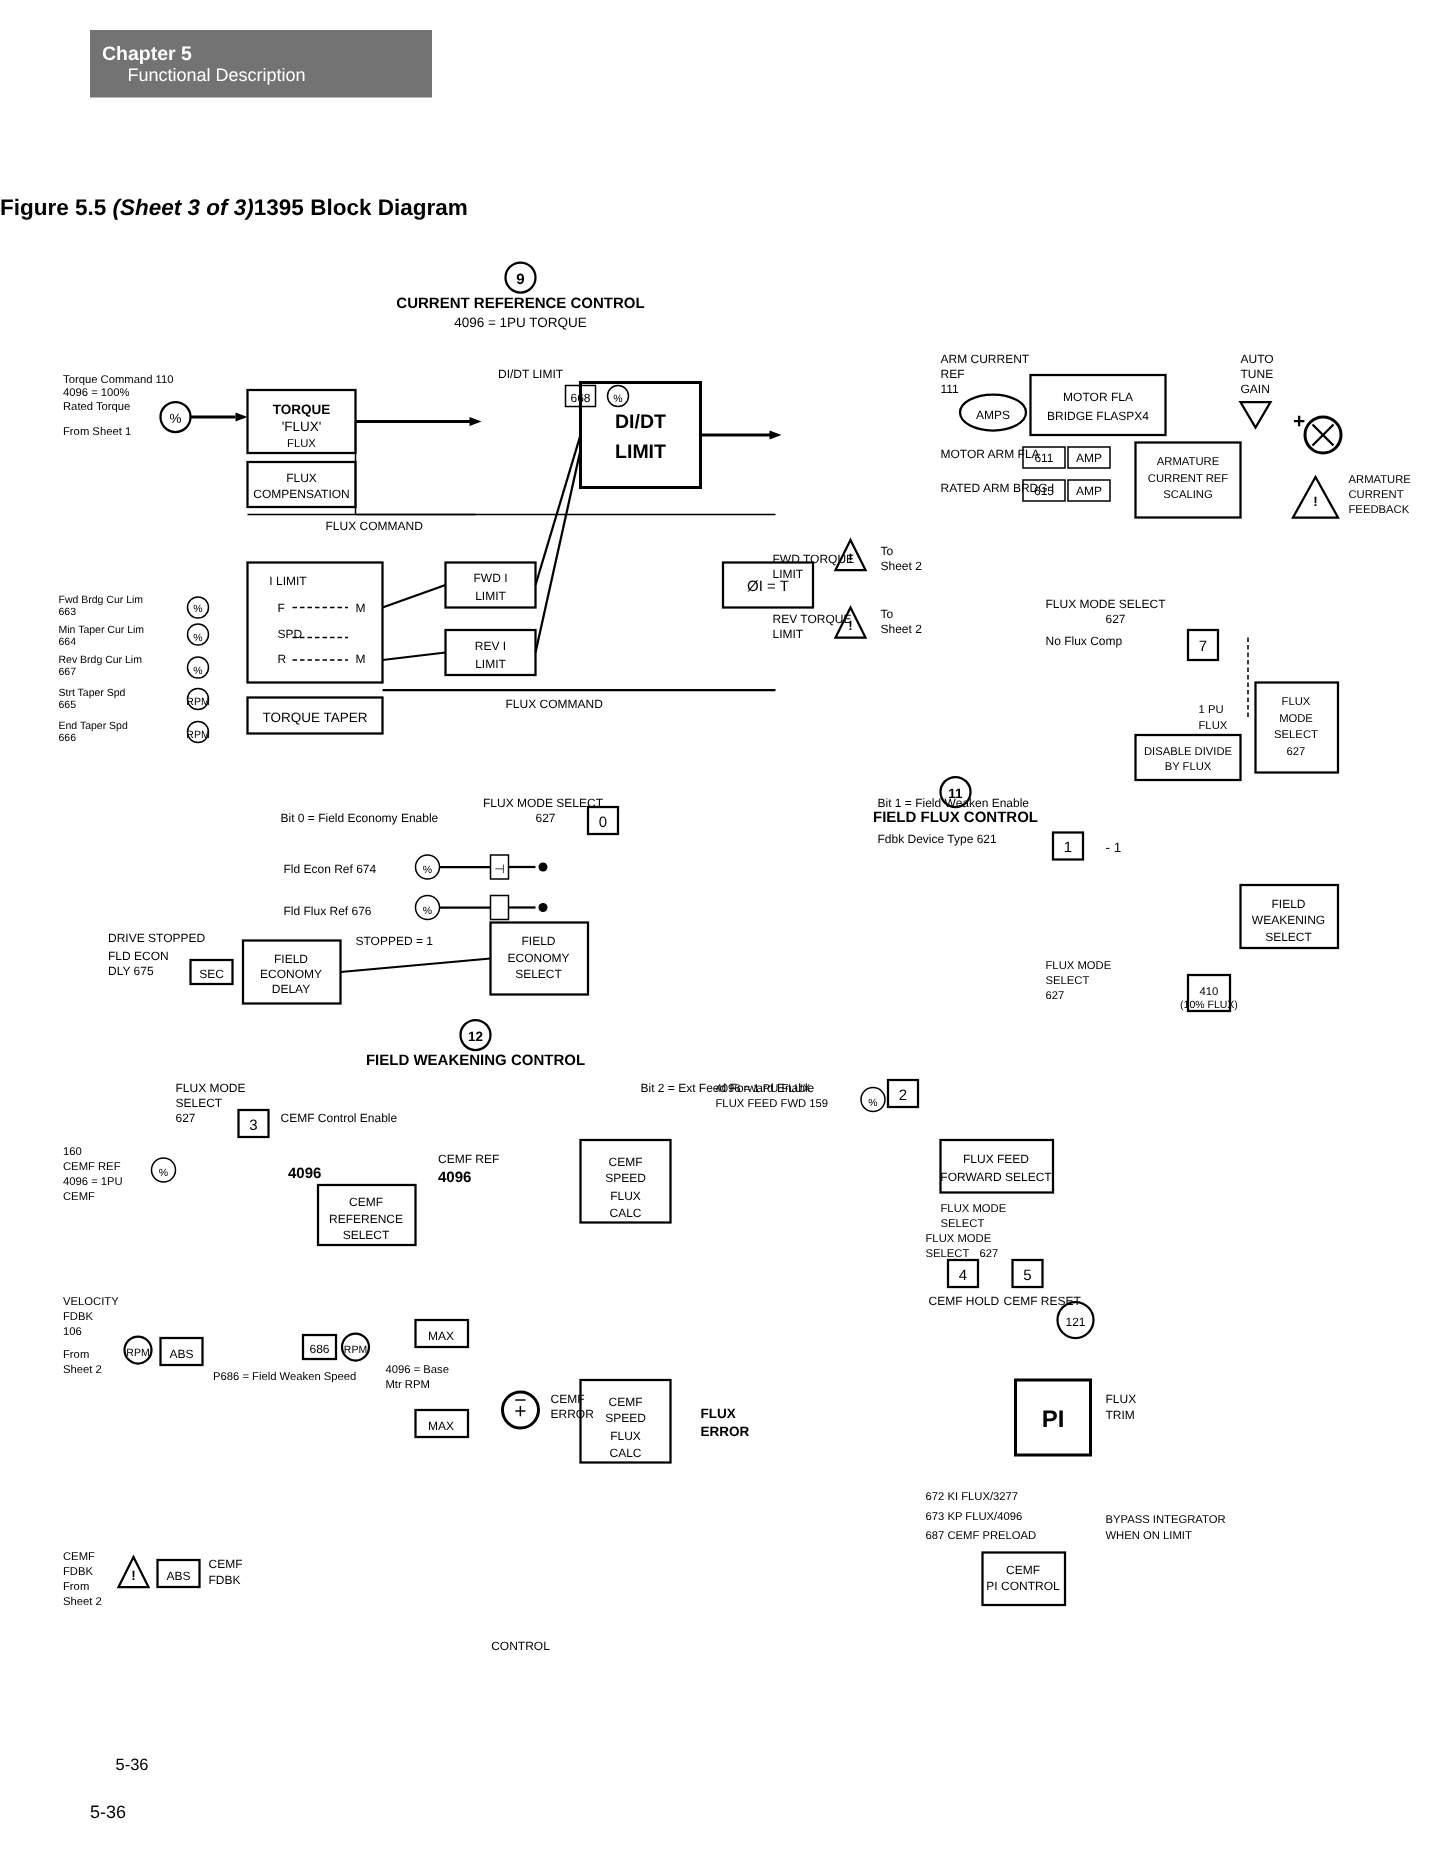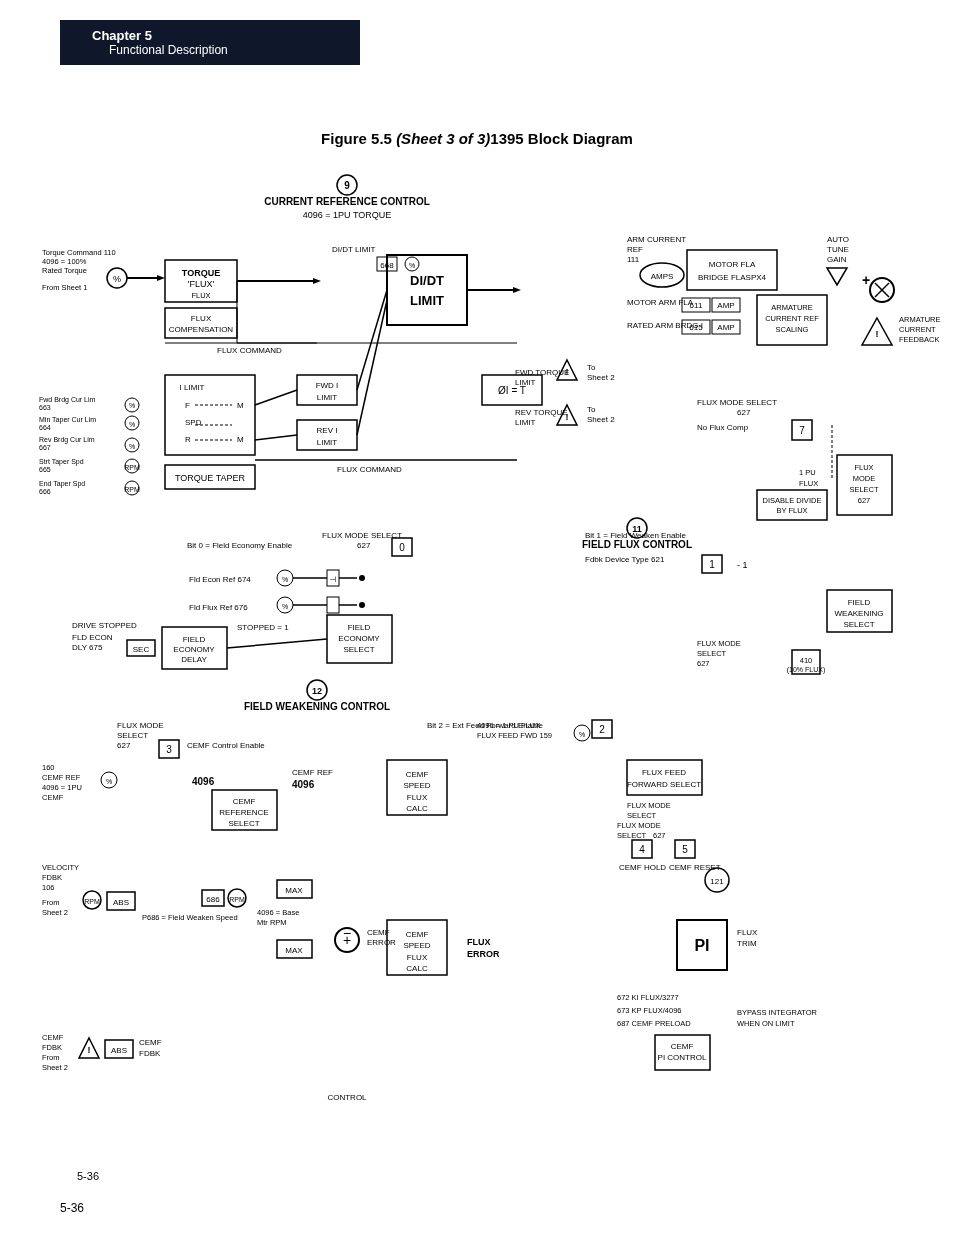--- a/index.html
+++ b/index.html
@@ -8,36 +8,36 @@
       font-family: Arial, Helvetica, sans-serif;
       width: 954px;
       min-height: 1235px;
       position: relative;
       overflow-x: hidden;
     }
     .header-box {
       position: absolute;
       top: 20px;
       left: 60px;
-      background: #0f172a;
+      background: #737373;
       color: #fff;
-      padding: 8px 32px;
-      width: 300px;
+      padding: 8px 8px;
+      width: 228px;
     }
     .header-box .chapter {
       font-size: 13px;
       font-weight: bold;
     }
     .header-box .sub {
       font-size: 12px;
       font-weight: normal;
       margin-left: 17px;
     }
     .figure-title {
-      text-align: center;
+      text-align: left;
       font-size: 15px;
       font-weight: bold;
       position: absolute;
       top: 130px;
       left: 0;
       right: 0;
     }
     .figure-title em {
       font-style: italic;
     }

